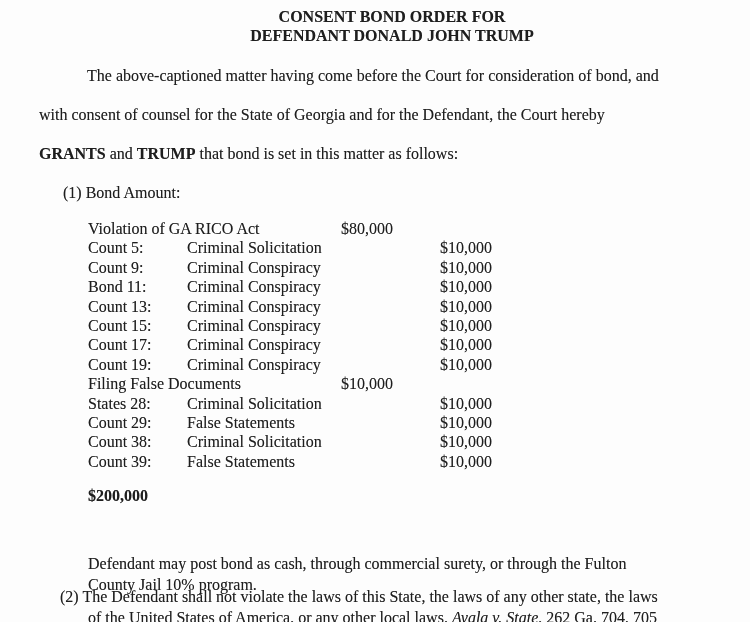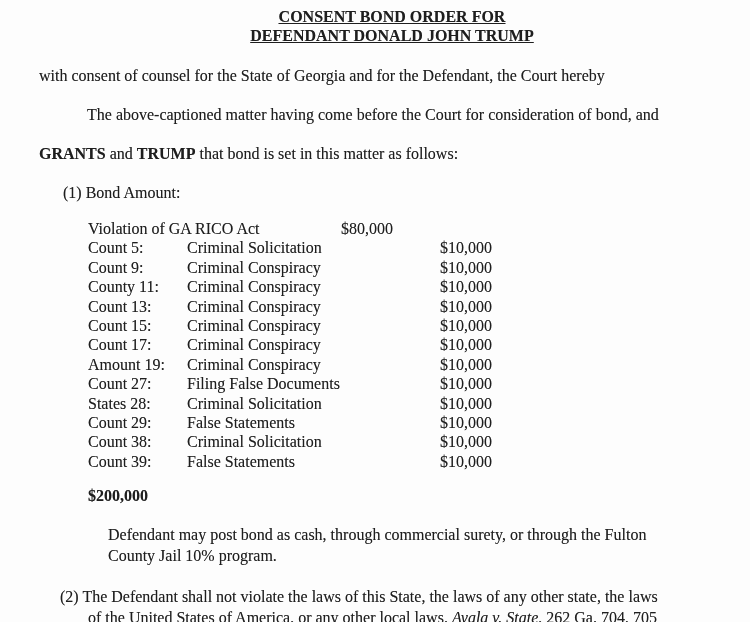--- a/index.html
+++ b/index.html
@@ -14,21 +14,21 @@
     color: #1e1e1e;
     text-shadow: 0 0 0.6px rgba(40,40,40,0.45);
   }
   .doc-title {
     position: absolute;
     top: 7px; left: 0; width: 750px;
     text-align: center;
     font-weight: bold;
     line-height: 19px;
   }
-  .doc-title .tline { text-decoration: underline; white-space: nowrap; padding-left: 34px; }
+  .doc-title .tline { white-space: nowrap; padding-left: 34px; }
   .para .line { white-space: nowrap; }
   .intro {
     position: absolute;
     top: 56px; left: 39px; width: 700px;
     line-height: 39px;
   }
   .intro .indent { text-indent: 48px; }
   .b { font-weight: bold; }
   .item1 {
     position: absolute;
@@ -48,45 +48,44 @@
     position: absolute;
     top: 486px; left: 88px;
     display: flex;
     font-weight: bold;
     line-height: 19.4px;
     white-space: nowrap;
   }
   .total-row .c-count { width: 99px; }
   .surety {
     position: absolute;
-    top: 525px; left: 88px;
+    top: 554px; left: 88px;
     line-height: 20.5px;
-    margin-left: 20px;
   }
   .item2 {
     position: absolute;
     top: 587px; left: 60px;
     line-height: 20.5px;
   }
   .item2 .cont { margin-left: 28px; }
   .cite { font-style: italic; }
 </style>
 </head>
 <body>
 
 <div class="page">
 
   <div class="doc-title">
     <div class="tline">CONSENT BOND ORDER FOR</div>
     <div class="tline">DEFENDANT DONALD JOHN TRUMP</div>
   </div>
 
   <div class="para intro">
+    <div class="line indent">The above-captioned matter having come before the Court for consideration of bond, and</div>
     <div class="line">with consent of counsel for the State of Georgia and for the Defendant, the Court hereby</div>
-    <div class="line indent">The above-captioned matter having come before the Court for consideration of bond, and</div>
     <div class="line"><span class="b">GRANTS</span><span> and </span><span class="b">TRUMP</span><span> that bond is set in this matter as follows:</span></div>
   </div>
 
   <div class="item1">
     <span>(1)</span>
     <span>Bond Amount:</span>
   </div>
 
   <div class="btable">
     <div class="trow">
@@ -97,46 +96,45 @@
         <span class="c-count">Count 5:</span>
         <span class="c-offense">Criminal Solicitation</span>
         <span class="c-amount">$10,000</span>
       </div>
     <div class="trow">
         <span class="c-count">Count 9:</span>
         <span class="c-offense">Criminal Conspiracy</span>
         <span class="c-amount">$10,000</span>
       </div>
     <div class="trow">
-        <span class="c-count">County 11:</span>
+        <span class="c-count">Bond 11:</span>
         <span class="c-offense">Criminal Conspiracy</span>
         <span class="c-amount">$10,000</span>
       </div>
     <div class="trow">
         <span class="c-count">Count 13:</span>
         <span class="c-offense">Criminal Conspiracy</span>
         <span class="c-amount">$10,000</span>
       </div>
     <div class="trow">
         <span class="c-count">Count 15:</span>
         <span class="c-offense">Criminal Conspiracy</span>
         <span class="c-amount">$10,000</span>
       </div>
     <div class="trow">
         <span class="c-count">Count 17:</span>
         <span class="c-offense">Criminal Conspiracy</span>
         <span class="c-amount">$10,000</span>
       </div>
     <div class="trow">
-        <span class="c-count">Amount 19:</span>
+        <span class="c-count">Count 19:</span>
         <span class="c-offense">Criminal Conspiracy</span>
         <span class="c-amount">$10,000</span>
       </div>
     <div class="trow">
-        <span class="c-count">Count 27:</span>
         <span class="c-offense">Filing False Documents</span>
         <span class="c-amount">$10,000</span>
       </div>
     <div class="trow">
         <span class="c-count">States 28:</span>
         <span class="c-offense">Criminal Solicitation</span>
         <span class="c-amount">$10,000</span>
       </div>
     <div class="trow">
         <span class="c-count">Count 29:</span>

